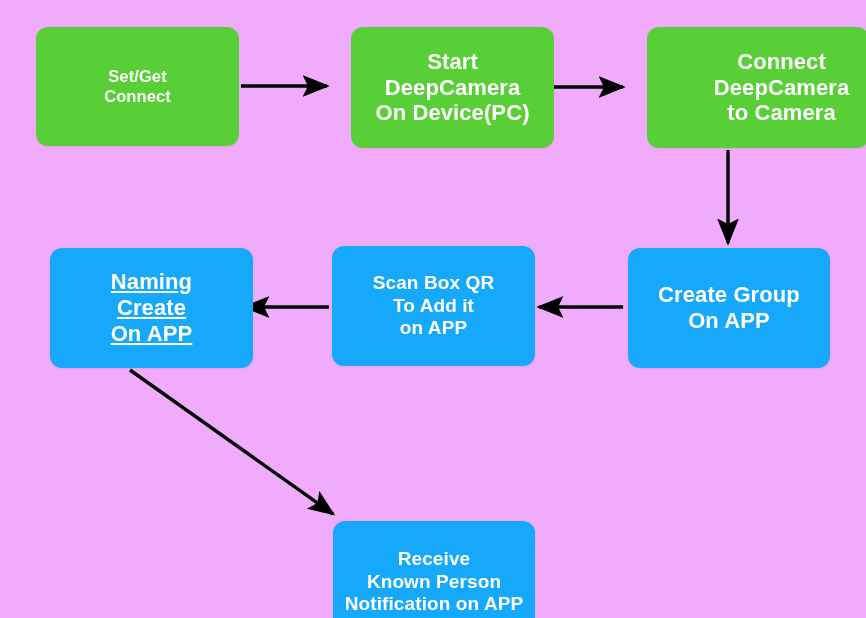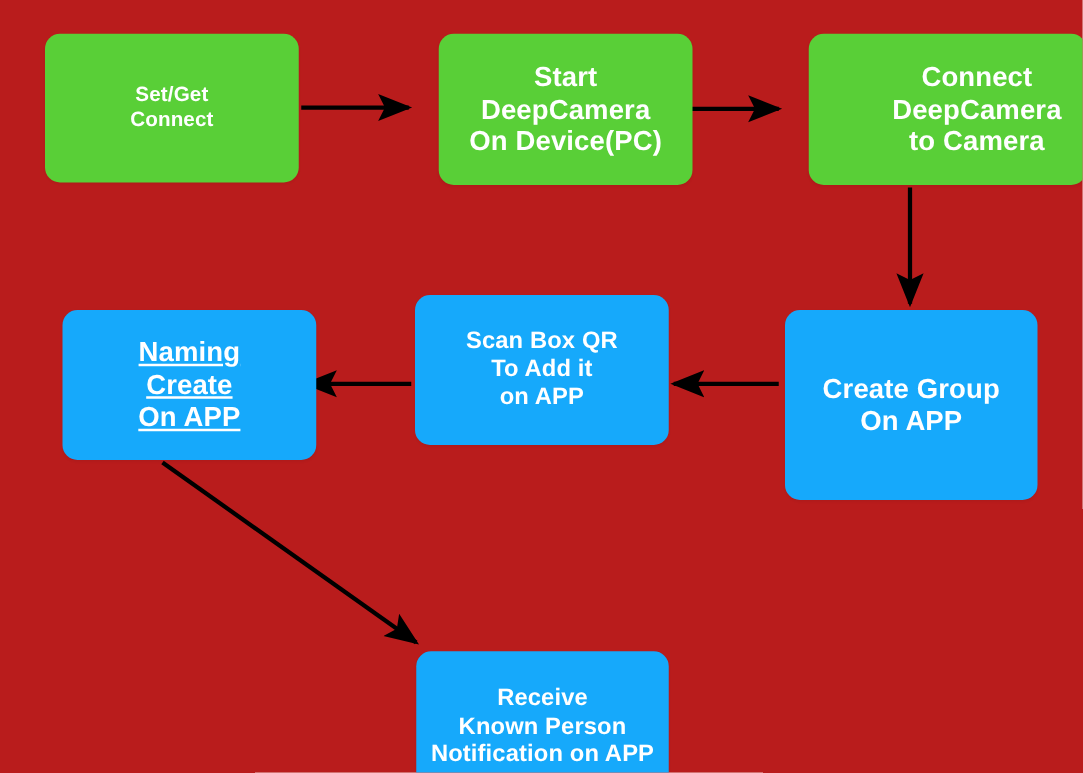--- a/index.html
+++ b/index.html
@@ -10,21 +10,21 @@
     width: 866px;
     height: 618px;
     background: #ffffff;
     font-family: "Liberation Sans", sans-serif;
     overflow: hidden;
   }
   #canvas {
     position: relative;
     width: 866px;
     height: 618px;
-    background: #b91c1c;
+    background: #f0abfc;
   }
   .node {
     position: absolute;
     box-sizing: border-box;
     border-radius: 12px;
     display: flex;
     flex-direction: column;
     align-items: center;
     justify-content: center;
     text-align: center;
@@ -103,26 +103,26 @@
     <span class="line">DeepCamera</span>
     <span class="line">On Device(PC)</span>
   </div>
 
   <div class="node green fs-lg" style="left:647px; top:27px; width:222px; height:121px;padding-left:47px;">
     <span class="line">Connect</span>
     <span class="line">DeepCamera</span>
     <span class="line">to Camera</span>
   </div>
 
-  <div class="node blue fs-lg" style="left:628px; top:248px; width:202px; height:152px;">
+  <div class="node blue fs-lg" style="left:628px; top:248px; width:202px; height:120px;">
     <span class="line">Create Group</span>
     <span class="line">On APP</span>
   </div>
 
-  <div class="node blue fs-md" style="left:332px; top:236px; width:203px; height:120px;">
+  <div class="node blue fs-md" style="left:332px; top:246px; width:203px; height:120px;">
     <span class="line">Scan Box QR</span>
     <span class="line">To Add it</span>
     <span class="line">on APP</span>
   </div>
 
   <div class="node blue fs-lg" style="left:50px; top:248px; width:203px; height:120px;text-decoration:underline;">
     <span class="line">Naming</span>
     <span class="line">Create</span>
     <span class="line">On APP</span>
   </div>

